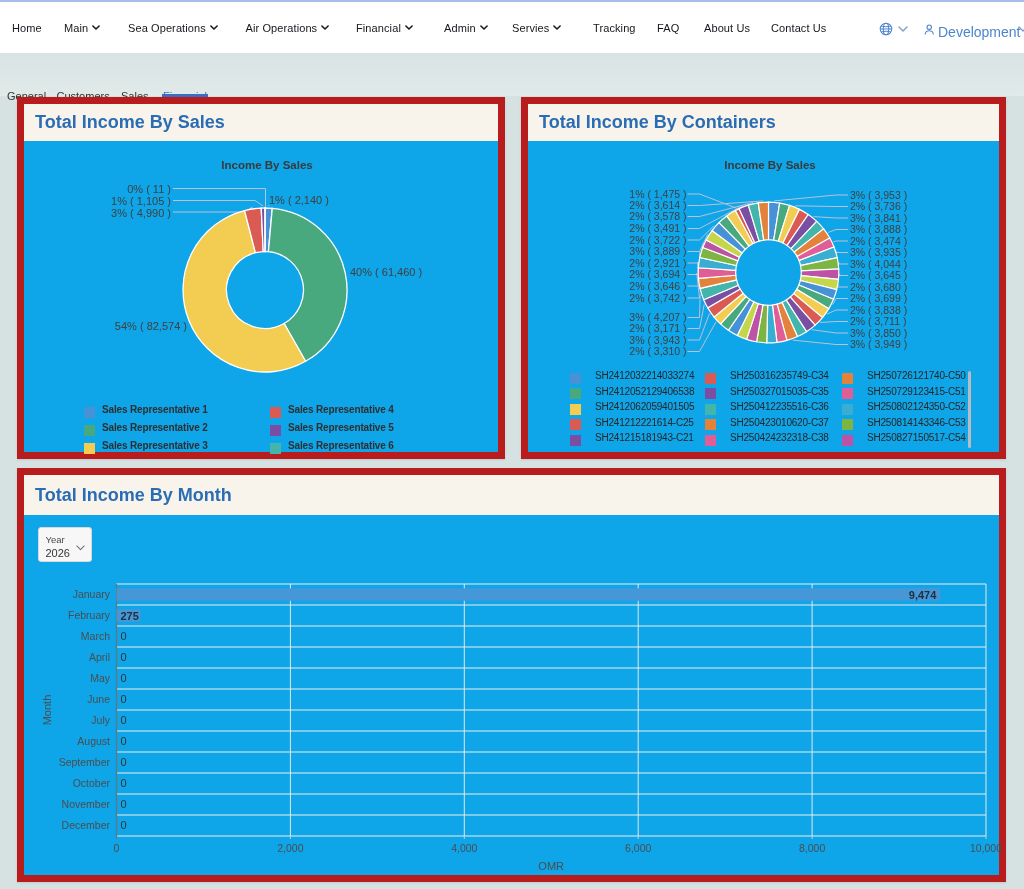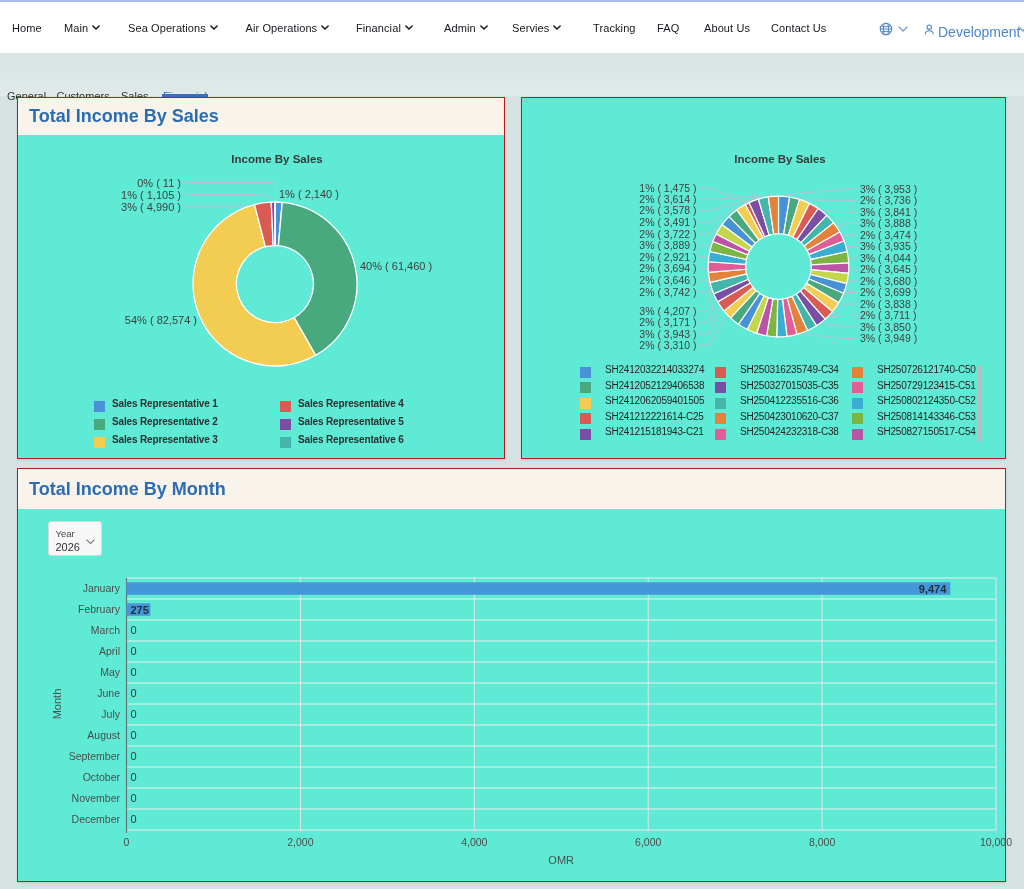--- a/index.html
+++ b/index.html
@@ -3,24 +3,24 @@
 <style>
 * { margin:0; padding:0; box-sizing:border-box; }
 body { width:1024px; height:889px; font-family:"Liberation Sans", sans-serif; background:#d6e1e2; overflow:hidden; position:relative; }
 .nav { position:absolute; left:0; top:0; width:1024px; height:53px; background:#fff; border-top:2px solid #a9bce9; }
 .navitem { position:absolute; top:20px; font-size:11px; color:#16161d; white-space:nowrap; display:flex; align-items:center; letter-spacing:0.1px; }
 .devteam { position:absolute; left:938px; top:22px; font-size:14px; color:#4b86cd; white-space:nowrap; }
 .tabbar { position:absolute; left:0; top:53px; width:1024px; height:43px; background:linear-gradient(#d9e3e4,#e0eae9); }
 .tab { position:absolute; top:37px; font-size:11px; color:#34322f; }
 .tab.active { color:#3a72c4; }
 .tabline { position:absolute; left:161.5px; top:93.5px; width:46px; height:3px; background:#3a6fc0; }
-.card { position:absolute; background:#5eead4; border:1px solid #b91c1c; box-shadow:0 1px 2px rgba(50,70,80,0.15); }
+.card { position:absolute; background:#0ea5e9; border:7px solid #b91c1c; box-shadow:0 1px 2px rgba(50,70,80,0.15); }
 .cardhdr { position:absolute; left:0; top:0; width:100%; background:#f8f4eb; }
 .cardhdr .t { position:absolute; left:11px; font-size:18px; font-weight:bold; color:#2b6db4; white-space:nowrap; }
-.cardbody { position:absolute; left:16px; width:100%; }
+.cardbody { position:absolute; left:0; width:100%; }
 .lgsq { position:absolute; width:11px; height:11px; }
 .lg1t { position:absolute; font-size:10px; letter-spacing:-0.15px; font-weight:bold; color:#2f2f2f; white-space:nowrap; }
 .lg2t { position:absolute; font-size:10px; letter-spacing:-0.2px; color:#262626; white-space:nowrap; }
 .scrollbar { position:absolute; width:2.5px; border-radius:2px; background:#b8bcbe; }
 .yearbox { position:absolute; left:13.5px; top:11.5px; width:54px; height:35.5px; background:#f7f7f7; border:1px solid #d8d8d8; border-radius:3px;padding-left:28px; }
 .yearbox .yl { position:absolute; left:7px; top:6px; font-size:9.5px; color:#4a4a4a; }
 .yearbox .yv { position:absolute; left:7px; top:19px; font-size:11px; color:#333; }
 </style></head>
 <body>
 <div class="nav">
@@ -112,20 +112,23 @@
       <div class="lgsq" style="left:246px;top:265.5px;background:#da5b53"></div>
       <div class="lg1t" style="left:264px;top:262.5px">Sales Representative 4</div>
       <div class="lgsq" style="left:246px;top:283.7px;background:#7a4fa3"></div>
       <div class="lg1t" style="left:264px;top:280.7px">Sales Representative 5</div>
       <div class="lgsq" style="left:246px;top:301.9px;background:#43b5ab"></div>
       <div class="lg1t" style="left:264px;top:298.9px">Sales Representative 6</div>
     </div>
 </div>
 
 <div class="card" style="left:521px;top:97px;width:485px;height:362px">
+  <div class="cardhdr" style="height:37px">
+      <div class="t" style="top:8px">Total Income By Containers</div>
+    </div>
   <div class="cardbody" style="top:37px;height:325px">
       <svg width="484" height="326" viewBox="0 0 484 326" font-family="Liberation Sans, sans-serif" style="position:absolute;left:0;top:0">
 <text x="242" y="28" text-anchor="middle" font-size="11.5" font-weight="bold" fill="#3a3a3a">Income By Sales</text>
 <polyline points="320.0,54.0 308.0,54.0 246.2,59.9" fill="none" stroke="#b9c2d6" stroke-width="1"></polyline>
         <polyline points="320.0,65.5 308.0,65.5 267.2,64.8" fill="none" stroke="#b9c2d6" stroke-width="1"></polyline>
         <polyline points="320.0,77.0 308.0,77.0 285.6,75.6" fill="none" stroke="#b9c2d6" stroke-width="1"></polyline>
         <polyline points="320.0,88.5 308.0,88.5 300.1,91.5" fill="none" stroke="#b9c2d6" stroke-width="1"></polyline>
         <polyline points="320.0,100.0 308.0,100.0 305.4,100.8" fill="none" stroke="#b9c2d6" stroke-width="1"></polyline>
         <polyline points="320.0,111.5 308.0,111.5 309.2,110.8" fill="none" stroke="#b9c2d6" stroke-width="1"></polyline>
         <polyline points="320.0,123.0 308.0,123.0 311.7,122.1" fill="none" stroke="#b9c2d6" stroke-width="1"></polyline>

